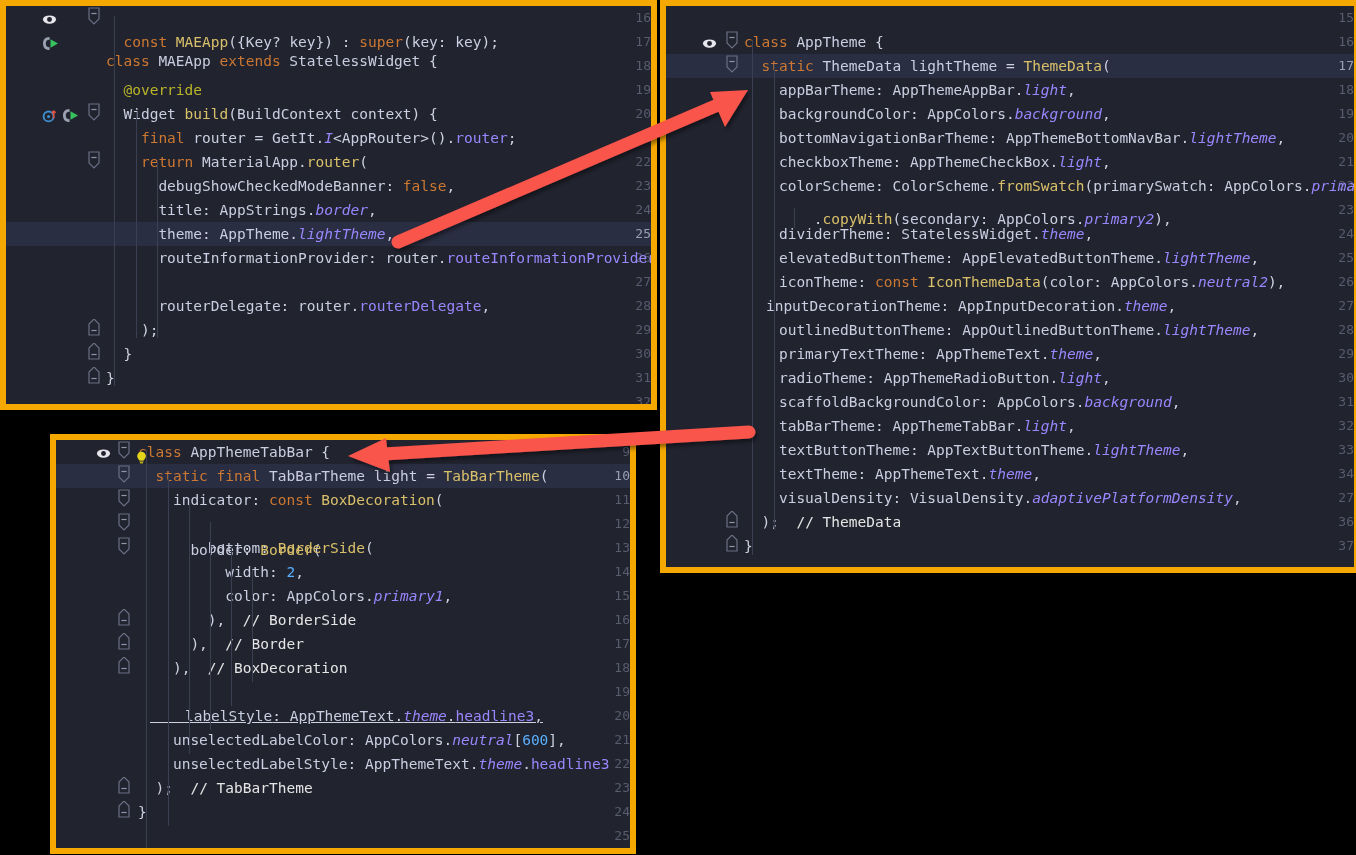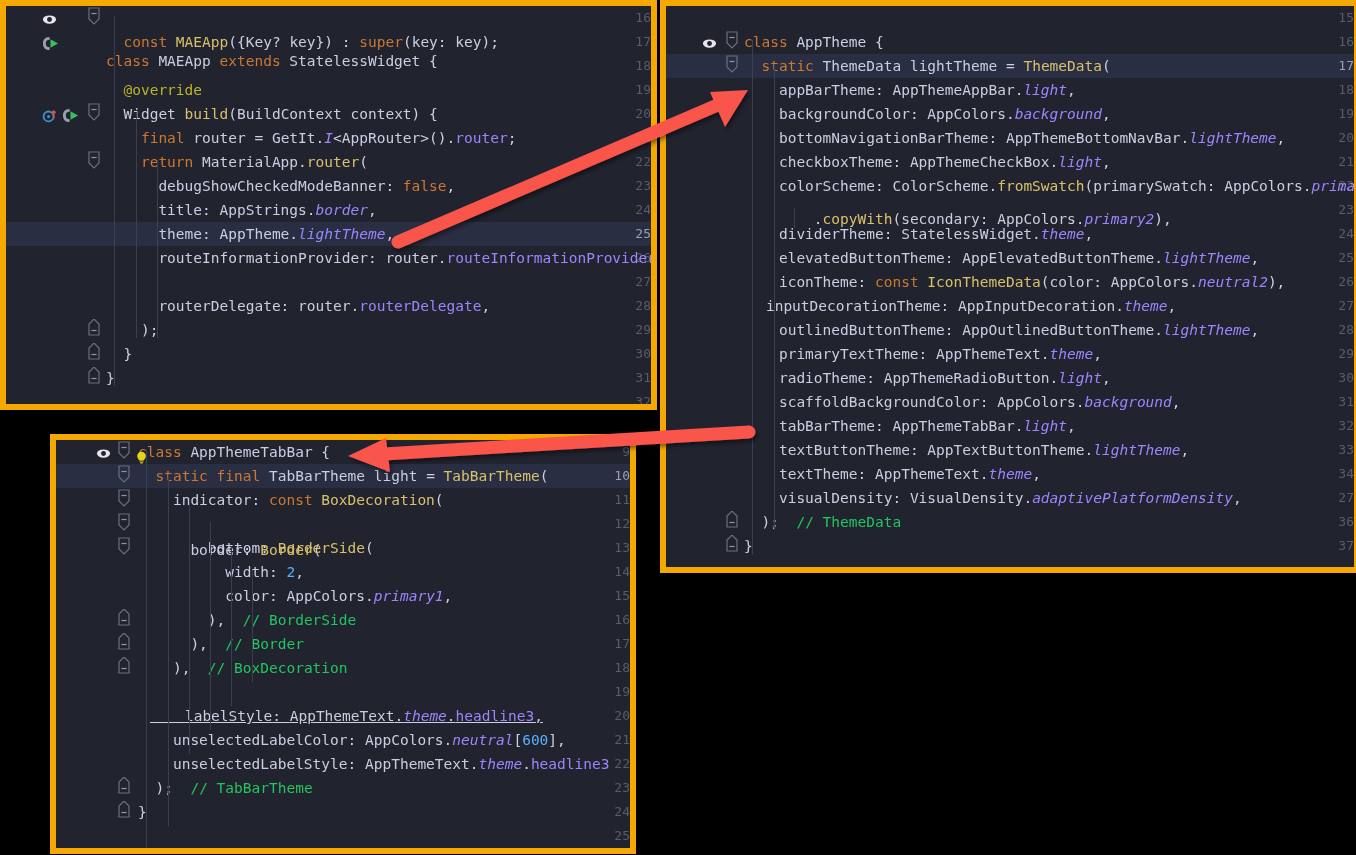--- a/index.html
+++ b/index.html
@@ -23,21 +23,21 @@
   .ig{position:absolute;width:1px;background:#3b3f52;}
 
   
   .kw{color:#cc7832;}
   .cls{color:#c9cee0;}
   .fn{color:#d9c06a;}
   .id{color:#c9cee0;}
   .fld{color:#9a86fd;}
   .fldi{color:#9a86fd;font-style:italic;}
   .num{color:#59b0ff;}
-  .cmt{color:#22c55e;margin-top:6px;}
+  .cmt{color:#e5e5e5;margin-top:6px;}
   .ann{color:#bbb529;}
   .pun{color:#cdd1e0;}
 
   
   .arrow{position:absolute;pointer-events:none;}
 
   
 </style>
 </head>
 <body>

